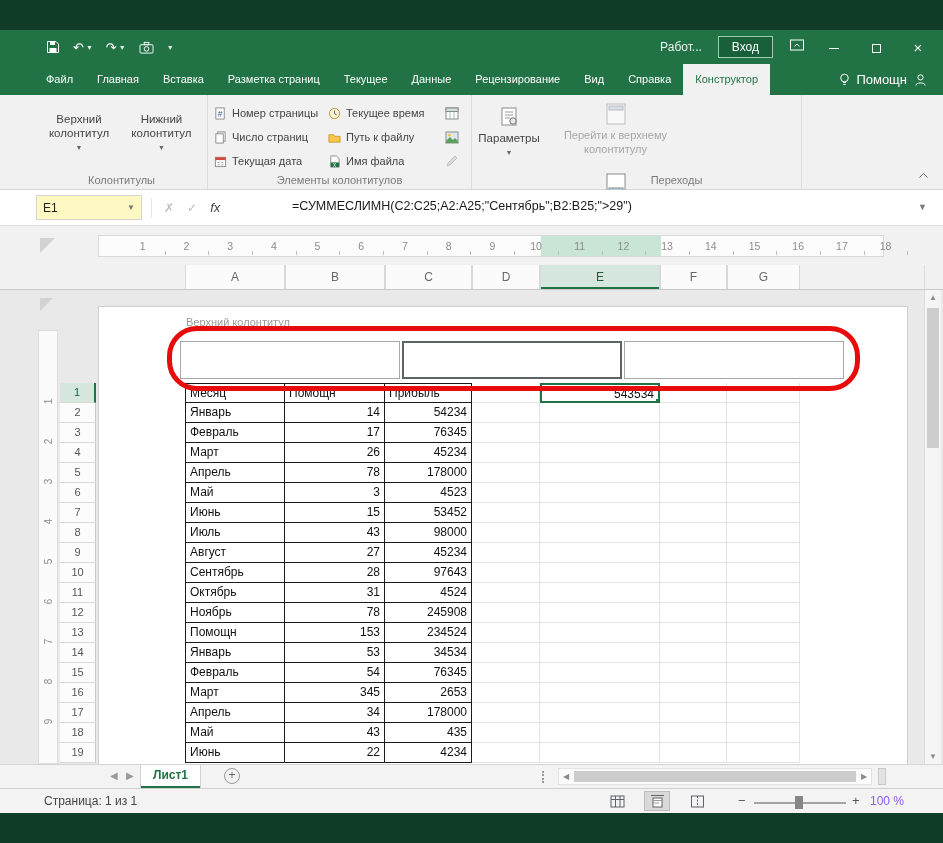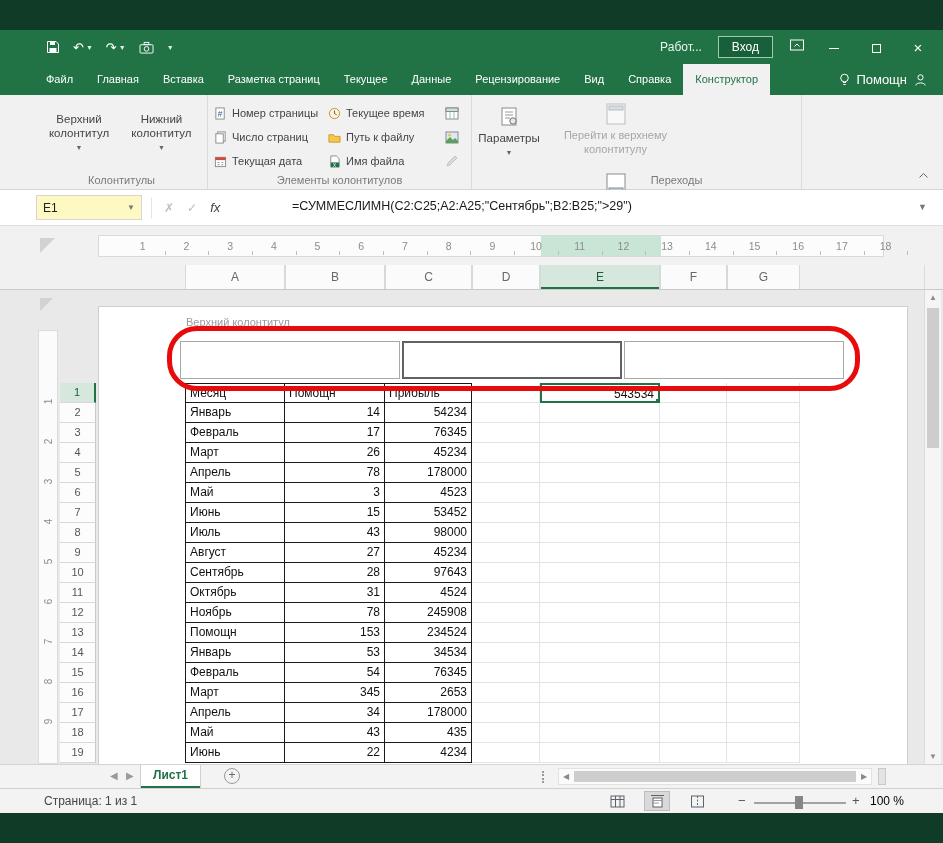--- a/index.html
+++ b/index.html
@@ -109,21 +109,21 @@
   
   #statusbar{position:absolute;top:788px;left:0;width:943px;height:25px;background:#f3f3f3;border-top:1px solid #d0d0d0;font-size:12px;color:#454545}
   .pageinfo{position:absolute;left:44px;top:5px}
   .vicon{position:absolute;top:2px;width:26px;height:20px;display:flex;align-items:center;justify-content:center}
   .vicon.active{background:#d9d9d9;border:1px solid #bdbdbd}
   .zminus{position:absolute;left:738px;top:4px;font-size:13px;color:#555}
   .ztrack{position:absolute;left:754px;top:13px;width:92px;height:2px;background:#a3a3a3}
   .znotch{position:absolute;left:799px;top:9px;width:1px;height:9px;background:#8c8c8c}
   .zthumb{position:absolute;left:795px;top:7px;width:8px;height:13px;background:#868686}
   .zplus{position:absolute;left:852px;top:4px;font-size:13px;color:#555}
-  .zlabel{position:absolute;left:870px;top:5px;color:#000000}
+  .zlabel{position:absolute;left:870px;top:5px;color:#8b5cf6}
 </style>
 </head>
 <body>
 
 <div id="screen">
 
   <div id="titlebar">
     <div class="qat">
       <span class="qbtn">
           <svg width="14" height="14" viewBox="0 0 14 14">

